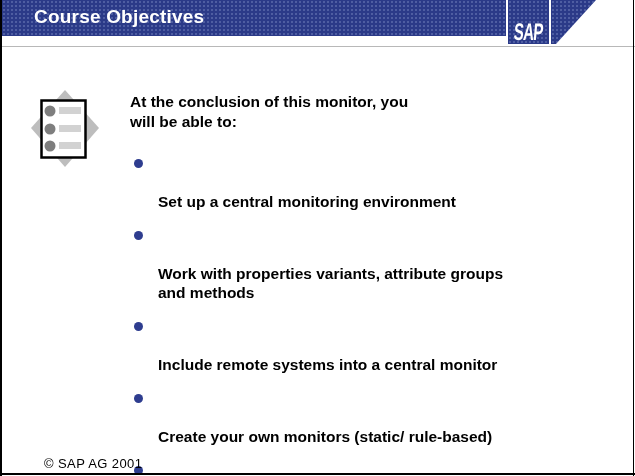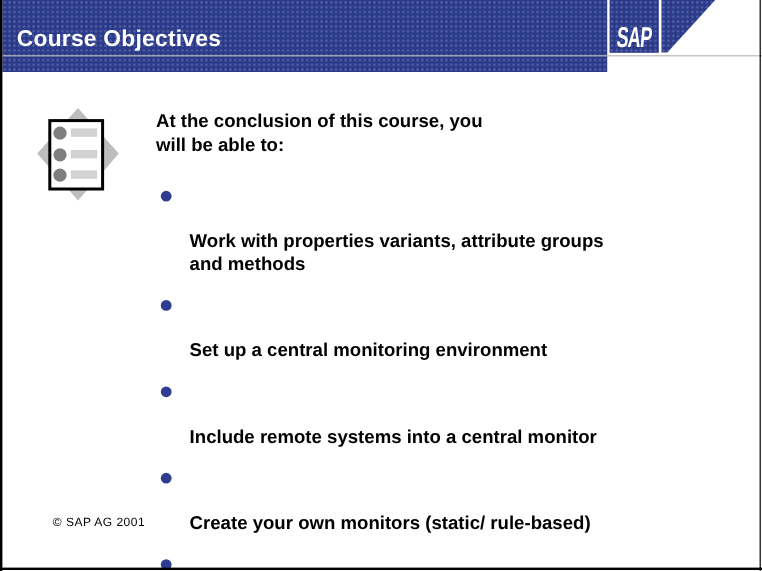--- a/index.html
+++ b/index.html
@@ -15,26 +15,26 @@
     font-family:"Liberation Sans", sans-serif;
     overflow:hidden;
   }
   
   .border-left{position:absolute;left:0;top:0;width:2px;height:476px;background:#000;}
   .border-right{position:absolute;left:633px;top:0;width:1px;height:476px;background:#000;}
   .border-bottom{position:absolute;left:0;top:473px;width:635px;height:2px;background:#000;}
 
   
   .header-bar{
-    position:absolute;left:2px;top:0;width:504px;height:60px;
+    position:absolute;left:2px;top:0;width:504px;height:36px;
     background-color:var(--header-navy);
     background-image:radial-gradient(rgba(170,185,230,0.28) 1px, transparent 1.2px);
     background-size:4px 4px;
-    display:flex;align-items:center;
-    padding-left:12px;padding-top:6px;box-sizing:border-box;
+    display:flex;align-items:flex-start;
+    padding-left:32px;padding-top:6px;box-sizing:border-box;
   }
   .page-title{
     color:#ffffff;font-size:19px;font-weight:bold;letter-spacing:0.2px;
   }
   .logo-square{
     position:absolute;left:508px;top:0;width:41px;height:44px;
     background-color:var(--header-navy);
     background-image:radial-gradient(rgba(170,185,230,0.28) 1px, transparent 1.2px);
     background-size:4px 4px;
   }
@@ -75,22 +75,22 @@
   .dot{
     position:absolute;left:0;top:5px;width:9px;height:9px;border-radius:50%;
     background:var(--bullet-navy);
   }
 
   
   .objectives-icon{position:absolute;left:29px;top:88px;}
 
   
   .footer{
-    position:absolute;left:44px;top:430px;
-    font-size:10px;color:#000;letter-spacing:0.4px;
+    position:absolute;left:44px;top:456px;
+    font-size:13px;color:#000;letter-spacing:0.4px;
   }
 </style>
 </head>
 <body>
 
 <div class="slide">
 
   <div class="header-bar">
     <span class="page-title">Course Objectives</span>
   </div>
@@ -106,32 +106,32 @@
     <polygon points="2,40 36,2 70,40 36,79" fill="#bdbdbd"></polygon>
     <rect x="12.5" y="12.5" width="44" height="57" fill="#ffffff" stroke="#000000" stroke-width="2.5"></rect>
     <circle cx="21" cy="23" r="5.5" fill="#7e7e7e"></circle>
     <circle cx="21" cy="41" r="5.5" fill="#7e7e7e"></circle>
     <circle cx="21" cy="58" r="5.5" fill="#7e7e7e"></circle>
     <rect x="30" y="19" width="22" height="7" fill="#d2d2d2"></rect>
     <rect x="30" y="37" width="22" height="7" fill="#d2d2d2"></rect>
     <rect x="30" y="54" width="22" height="7" fill="#d2d2d2"></rect>
   </svg>
 
-  <div class="intro">At the conclusion of this course, you
+  <div class="intro">At the conclusion of this monitor, you
 will be able to:</div>
 
   <ul class="objectives">
       <li>
       <span class="dot"></span>
-      <span class="obj-text">Work with properties variants, attribute groups
-and methods</span>
+      <span class="obj-text">Set up a central monitoring environment</span>
     </li>
       <li>
       <span class="dot"></span>
-      <span class="obj-text">Set up a central monitoring environment</span>
+      <span class="obj-text">Work with properties variants, attribute groups
+and methods</span>
     </li>
       <li>
       <span class="dot"></span>
       <span class="obj-text">Include remote systems into a central monitor</span>
     </li>
       <li>
       <span class="dot"></span>
       <span class="obj-text">Create your own monitors (static/ rule-based)</span>
     </li>
       <li>

